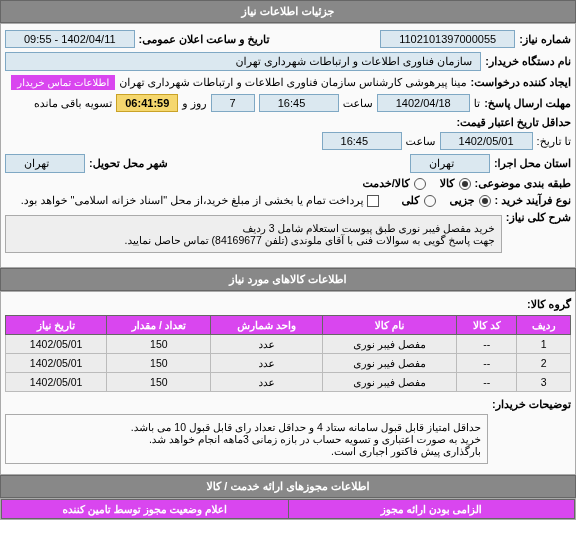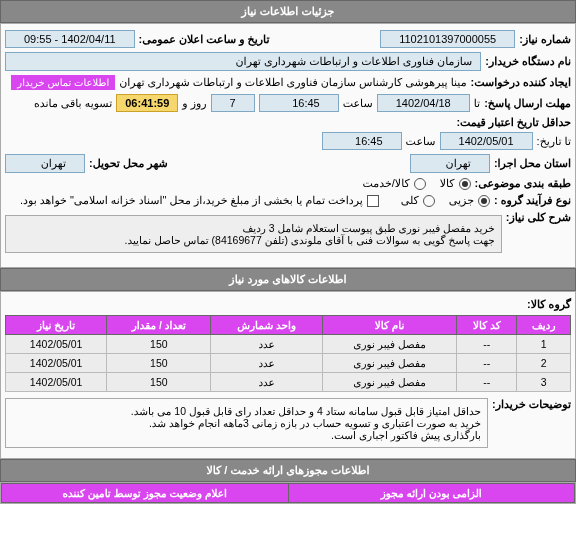--- a/index.html
+++ b/index.html
@@ -1,33 +1,33 @@
 <!DOCTYPE html>
 <html dir="rtl" lang="fa"><head>
 <meta charset="utf-8">
 <style>
 * { box-sizing: border-box; margin: 0; padding: 0; }
 body { font-family: Tahoma, Arial, sans-serif; font-size: 11px; background: #fff; direction: rtl; width: 576px; }
 .section-header { background: #888; color: #fff; padding: 4px 8px; font-weight: bold; border: 1px solid #666; text-align: center; }
 .panel { border: 1px solid #aaa; padding: 6px 4px; background: #fafafa; position: relative; }
 .row { display: flex; align-items: center; margin-bottom: 4px; gap: 4px; flex-wrap: wrap; }
 .label { font-weight: bold; text-align: right; white-space: nowrap; }
-.value-box { background: #dbe8f0; border: 1px solid #7fa8c4; padding: 2px 18px; min-width: 80px; text-align: right; display: inline-block; }
+.value-box { background: #dbe8f0; border: 1px solid #7fa8c4; padding: 2px 18px; min-width: 80px; text-align: left; display: inline-block; }
 .info-link { background: #d946ef; color: #fff; padding: 2px 6px; font-size: 10px; }
 .timer-box { background: #f5d76e; border: 1px solid #c9a227; padding: 2px 8px; font-weight: bold; display:inline-block; }
 .radio-group { display: flex; gap: 14px; align-items: center; }
-.radio-item { display: flex; align-items: center; gap: 4px; }
+.radio-item { display: flex; align-items: center; gap: 4px; font-weight: bold; }
 .radio-circle { width: 12px; height: 12px; border: 1px solid #555; border-radius: 50%; display: inline-flex; align-items: center; justify-content: center; }
 .radio-circle.checked::after { content: ""; width: 6px; height: 6px; background: #333; border-radius: 50%; }
 .checkbox-sq { width: 12px; height: 12px; border: 1px solid #555; display: inline-flex; align-items: center; justify-content: center; background:#fff; }
 .desc-box { background: #eee; border: 1px solid #aaa; padding: 6px; margin: 4px 0; font-size: 10.5px; }
 .table { width: 100%; border-collapse: collapse; margin-top: 4px; }
 .table th { background: #d946ef; color: #fff; padding: 3px 4px; border: 1px solid #666; font-weight: bold; font-size: 10.5px; }
 .table td { background: #ececec; border: 1px solid #bbb; padding: 3px 4px; text-align: center; font-size: 10.5px; }
-.buyer-notes { border: 1px solid #aaa; padding: 6px; font-size: 10.5px; margin-top:0; }
+.buyer-notes { border: 1px solid #aaa; padding: 6px; font-size: 10.5px; margin-top:16px; }
 .watermark { position: absolute; left: 10px; top: 50%; transform: translateY(-50%); font-size: 44px; color: rgba(0,0,0,0.06); font-weight: bold; pointer-events: none; letter-spacing: 2px; }
 .flex-col { display:flex; flex-direction:column; gap:3px; }
 .pair { display:flex; align-items:center; gap:4px; }
 </style>
 </head>
 <body>
 
 <div class="section-header">جزئیات اطلاعات نیاز</div>
 <div class="panel">
 
@@ -92,21 +92,21 @@
         <span>کالا</span>
       </div>
       <div class="radio-item">
         <span class="radio-circle"></span>
         <span>کالا/خدمت</span>
       </div>
     </div>
   </div>
 
   <div class="row">
-    <span class="label">نوع فرآیند گروه :</span>
+    <span class="label">نوع فرآیند خرید :</span>
     <div class="radio-group">
       <div class="radio-item">
         <span class="radio-circle checked"></span>
         <span>جزیی</span>
       </div>
       <div class="radio-item">
         <span class="radio-circle"></span>
         <span>کلی</span>
       </div>
     </div>

